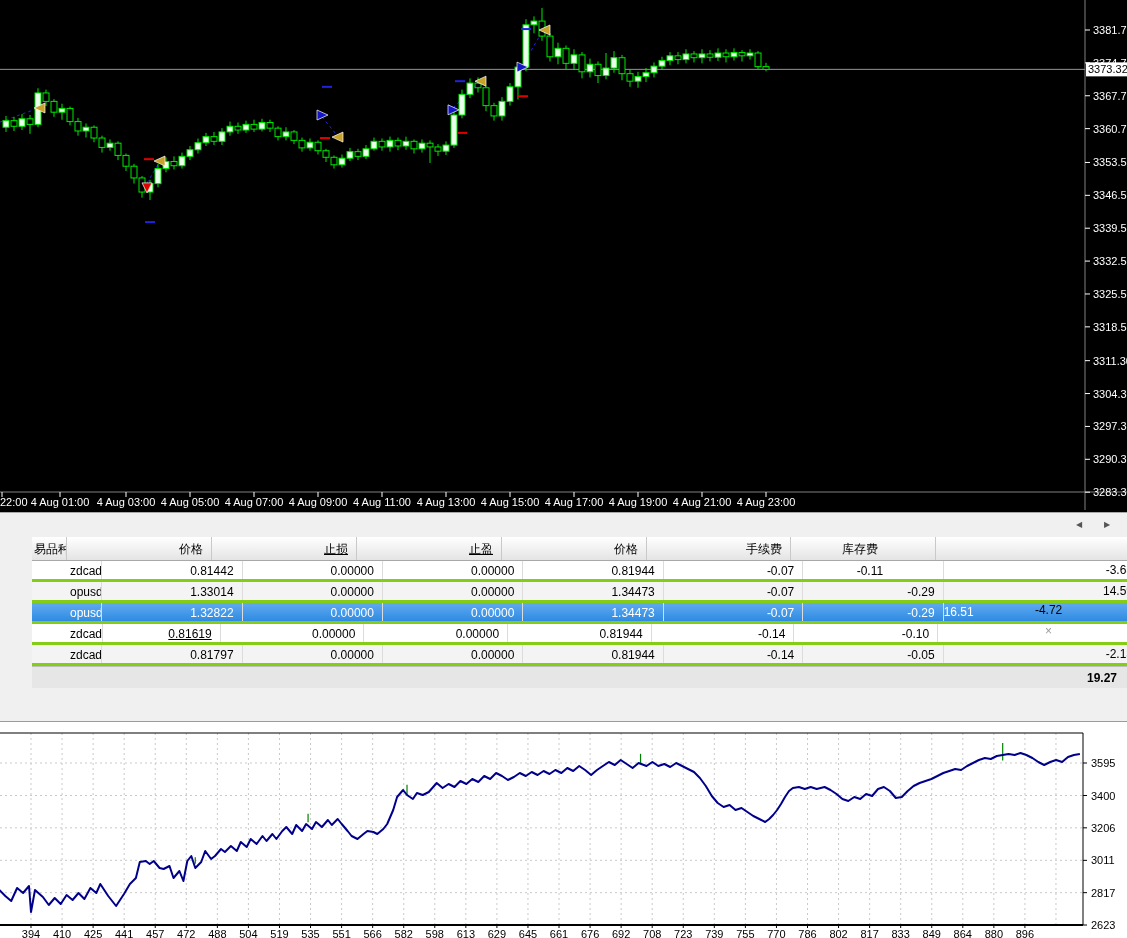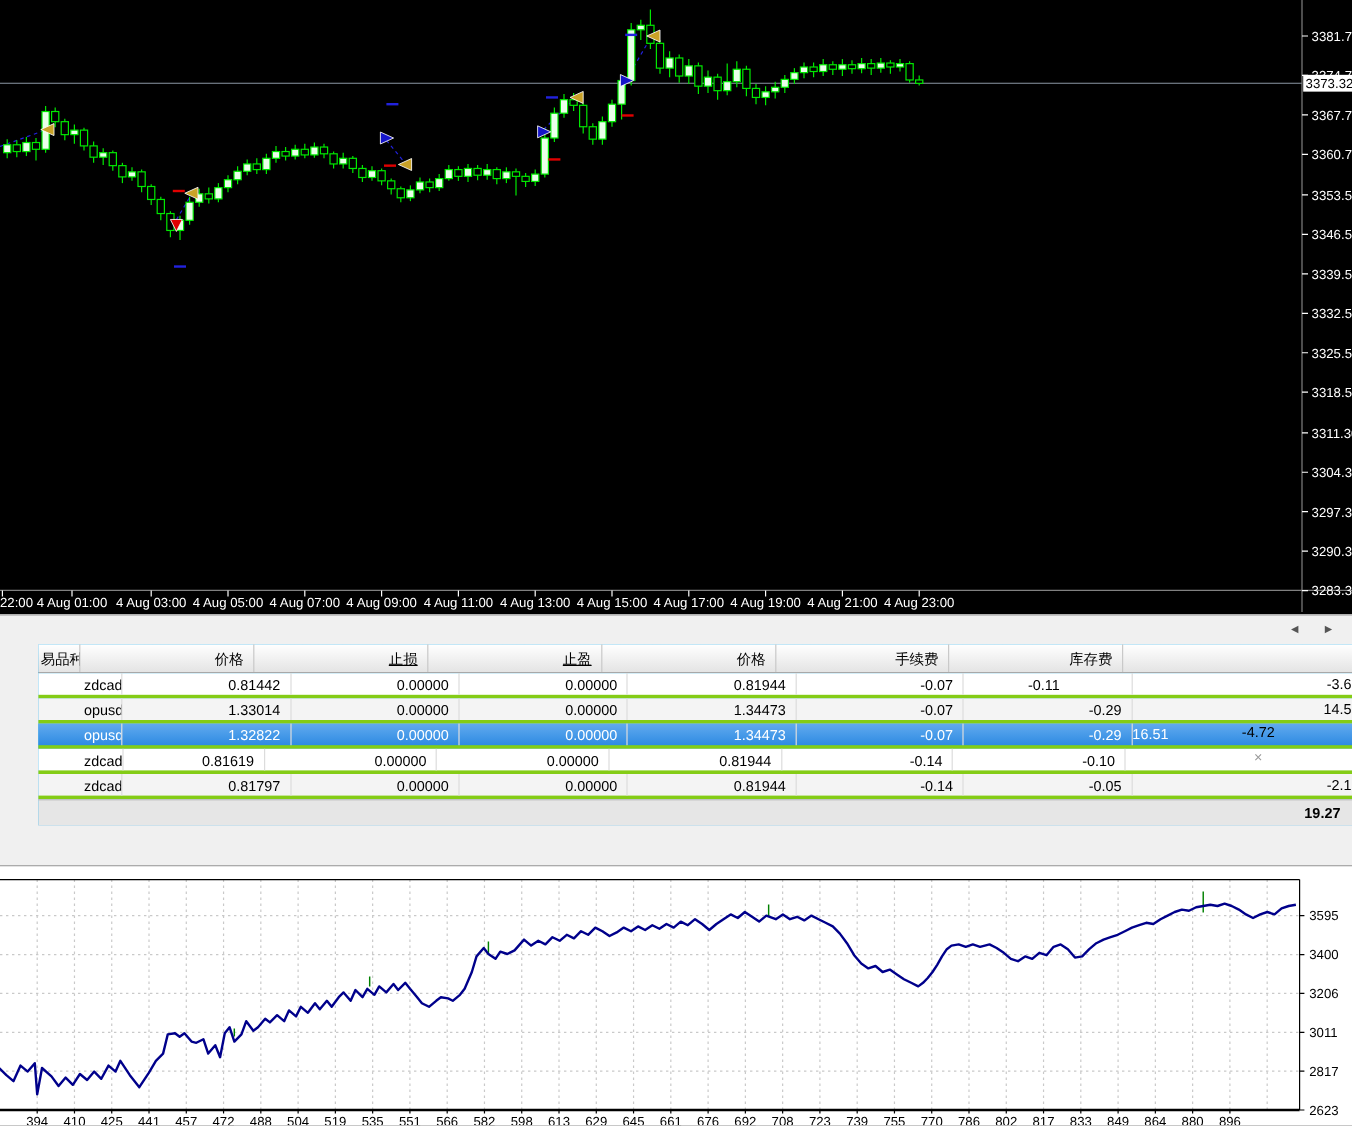--- a/index.html
+++ b/index.html
@@ -326,21 +326,21 @@
   </div>
 
   <div id="positions" class="abs">
     <div id="tbl-head" class="trow thead">
         <div class="cell first" style="width: 35px;">易品种</div>
         <div class="cell" style="width: 145px;">价格</div>
         <div class="cell u" style="width: 145px;">止损</div>
         <div class="cell u" style="width: 145px;">止盈</div>
         <div class="cell" style="width: 145px;">价格</div>
         <div class="cell" style="width: 144px;">手续费</div>
-        <div class="cell" style="width: 145px;">库存费</div>
+        <div class="cell" style="width: 145px; text-align: center;">库存费</div>
       </div>
     <div id="tbl-body">
         <div class="trow tdata" style="background: rgb(255, 255, 255);">
           <div class="cell first" style="width: 35px;">zdcad</div>
           <div class="cell" style="width: 145px;">0.81442</div>
           <div class="cell" style="width: 145px;">0.00000</div>
           <div class="cell" style="width: 145px;">0.00000</div>
           <div class="cell" style="width: 145px;">0.81944</div>
           <div class="cell" style="width: 144px;">-0.07</div>
           <div class="cell" style="width: 145px; text-align: center;">-0.11</div>
@@ -370,21 +370,21 @@
           <div class="cell" style="width: 145px;">1.34473</div>
           <div class="cell" style="width: 144px;">-0.07</div>
           <div class="cell" style="width: 145px;">-0.29</div>
           <div class="lastcell" style="width: 223px; justify-content: space-between;">
             <span class="pval">16.51</span>
             <span class="closex">×</span>
           </div>
         </div>
         <div class="trow tdata" style="background: rgb(255, 255, 255);">
           <div class="cell first" style="width: 35px;">zdcad</div>
-          <div class="cell" style="width: 119px;">0.81619</div>
+          <div class="cell" style="width: 119px; text-decoration: underline;">0.81619</div>
           <div class="cell" style="width: 145px;">0.00000</div>
           <div class="cell" style="width: 145px;">0.00000</div>
           <div class="cell" style="width: 145px;">0.81944</div>
           <div class="cell" style="width: 144px;">-0.14</div>
           <div class="cell" style="width: 145px;">-0.10</div>
           <div class="lastcell" style="width: 223px; flex-direction: column;">
             <span class="pval">-4.72</span>
             <span class="closex">×</span>
           </div>
         </div>

